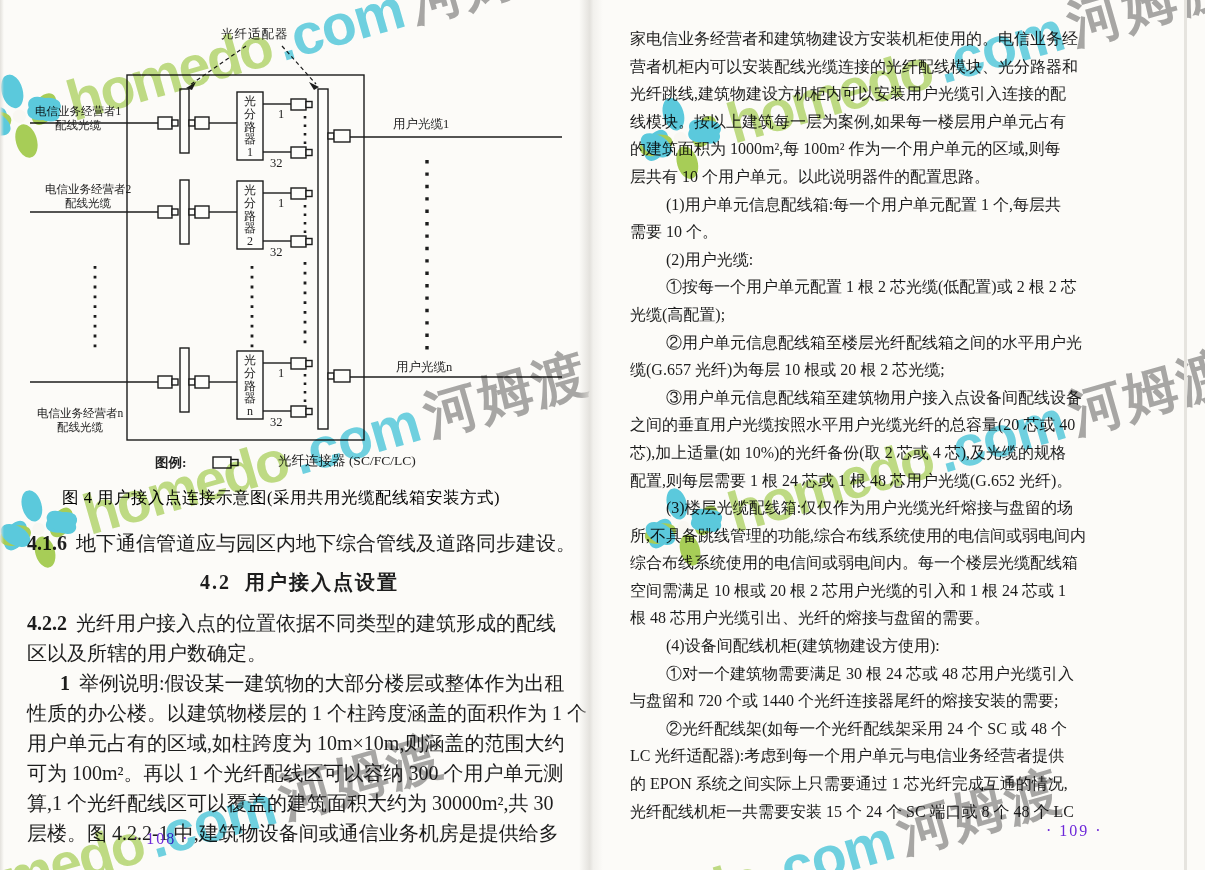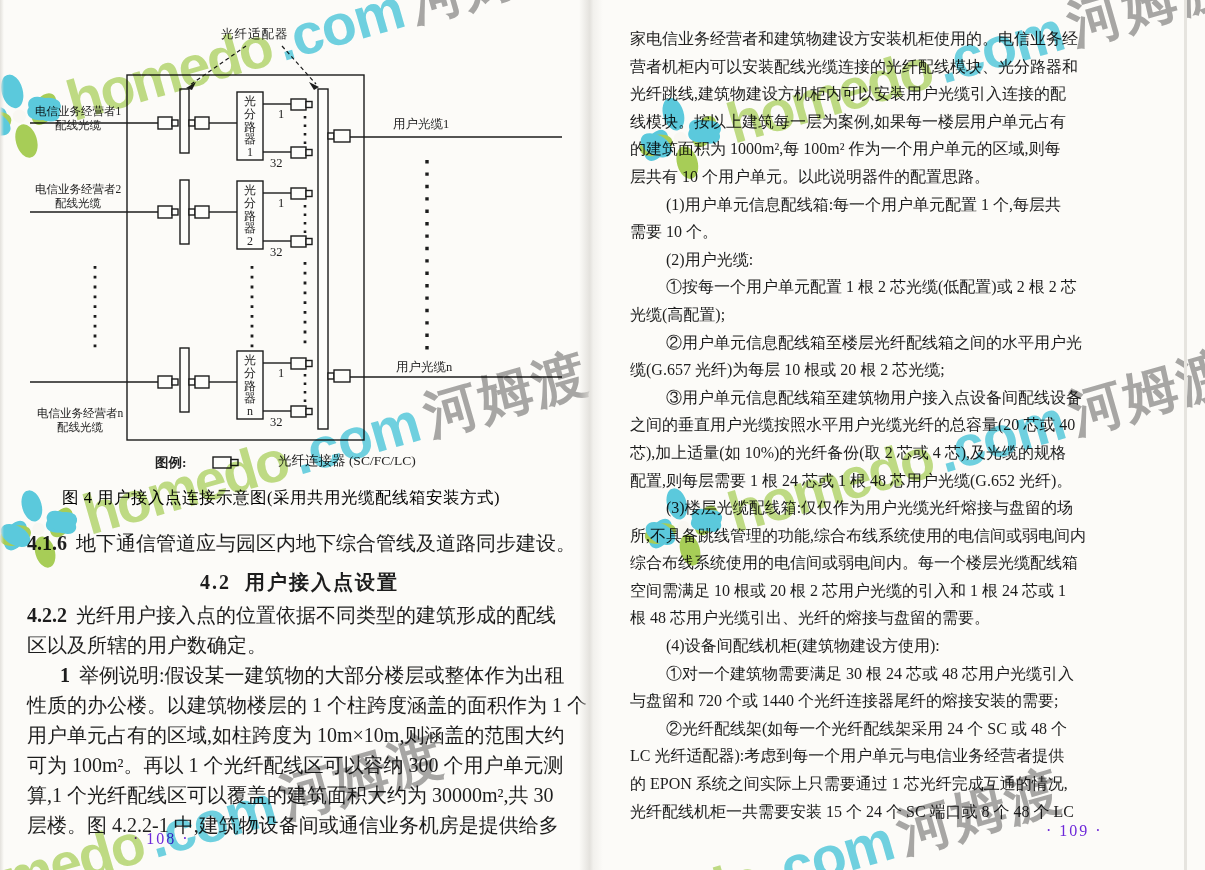--- a/index.html
+++ b/index.html
@@ -20,21 +20,21 @@
   .outlabel{position:absolute;font-size:12.5px;color:#222;}
   .adapterlabel{position:absolute;font-size:12.5px;color:#222;letter-spacing:1px;}
   .vlabel{position:absolute;width:26px;text-align:center;font-size:12px;line-height:12.8px;white-space:pre;color:#222;}
   .legend{position:absolute;font-size:13.5px;color:#222;}
   .caption{position:absolute;font-size:16.5px;letter-spacing:.5px;color:#000000;}
 
   
   .textcol{position:absolute;}
   .ln{white-space:nowrap;}
   .lp .ln{font-size:20px;line-height:30px;}
-  .lp .heading{text-align:center;font-weight:bold;margin:9px 0 3px;letter-spacing:2px;}
+  .lp .heading{text-align:center;font-weight:bold;margin:9px 0 11px;letter-spacing:2px;}
   .lp .heading .b{margin-right:14px;}
   .lp .indent{text-indent:33px;}
   .ln .b{font-weight:bold;margin-right:9px;}
   .rp .ln{font-size:16px;line-height:27.6px;}
   .rp .indent{text-indent:36px;}
   .pagenum{position:absolute;font-size:16px;letter-spacing:2px;color:#6d28d9;}
 
   
   .wm{position:absolute;display:flex;align-items:center;gap:8px;white-space:nowrap;
       transform:rotate(-16deg);transform-origin:0 50%;
@@ -149,21 +149,21 @@
         <g>
           <rect x="213" y="457" width="18" height="11" fill="#fdfdfb"></rect>
             <rect x="231" y="459.5" width="7" height="6" fill="#fdfdfb"></rect>
         </g>
       </svg>
 
       <div class="adapterlabel" style="left:221px;top:26px;">光纤适配器</div>
       <div class="oplabel" style="left:22px;top:104px;">
         <span>电信业务经营者1</span><br><span>配线光缆</span>
       </div>
-      <div class="oplabel" style="left:22px;top:182px;text-align:center;">
+      <div class="oplabel" style="left:32px;top:182px;text-align:center;">
         <span>电信业务经营者2</span><br><span>配线光缆</span>
       </div>
       <div class="oplabel" style="left:24px;top:406px;">
         <span>电信业务经营者n</span><br><span>配线光缆</span>
       </div>
       <div class="vlabel" style="left:237px;top:95px;">光
 分
 路
 器
 1</div>

